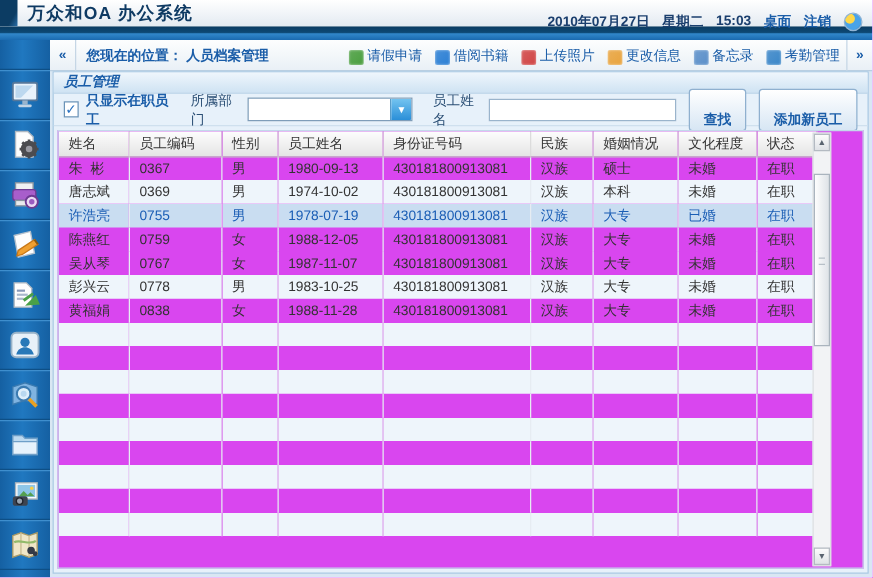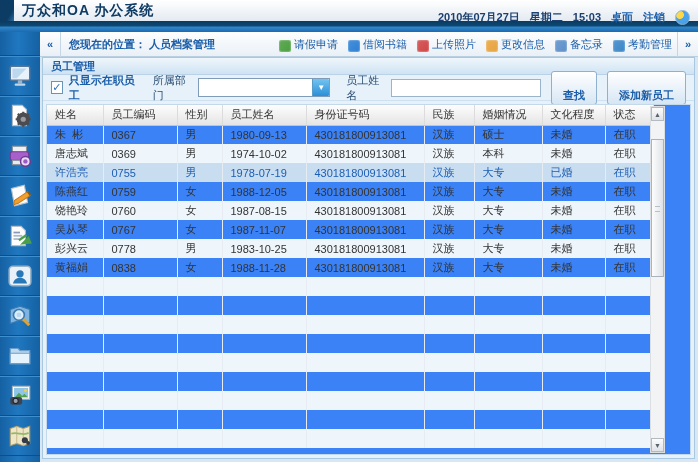--- a/index.html
+++ b/index.html
@@ -32,32 +32,32 @@
   .crumb-bar { height:25px; display:flex; align-items:center; background:linear-gradient(#fdfefe,#e9f0f6); border-bottom:1px solid #b9cfe2; }
   .collapse-btn { width:21px; height:25px; line-height:25px; text-align:center; color:#1a5da8; font-weight:bold; border-right:1px solid #c5d6e5; cursor:pointer; }
   .crumb-text { color:#1a5da8; margin-left:8px; font-weight:bold; white-space:nowrap; }
   .action-toolbar { margin-left:auto; display:flex; align-items:center; height:25px; }
   .tb-item { display:flex; align-items:flex-end; gap:3px; color:#1a5da8; padding:0 5px; cursor:pointer; white-space:nowrap; }
   .tb-ico { width:12px; height:12px; border-radius:2px; box-shadow:inset 0 0 2px rgba(255,255,255,.7); }
   .tb-more { border-left:1px solid #c5d6e5; height:25px; line-height:25px; padding:0 7px; color:#1a5da8; font-weight:bold; cursor:pointer; }
 
   
   .panel { flex:1; margin:0 3px 3px 2px; background:#e7f1fa; border:1px solid #a8c8e2; display:flex; flex-direction:column; min-height:0; }
-  .section-title { height:17px; line-height:17px; padding-left:8px; background:linear-gradient(#eff6fc,#cfe3f3); color:#1a5da8; font-weight:bold; border-bottom:1px solid #b9d2e8; }
+  .section-title { height:17px; line-height:17px; padding-left:8px; background:linear-gradient(#eff6fc,#cfe3f3); color:#1a5da8; font-weight:bold; border-bottom:1px solid #b9d2e8;font-style:italic; }
   .filter-row { height:26px; display:flex; align-items:center; gap:6px; padding:0 8px; border-bottom:1px solid #cfe0ee; }
   .cbx { width:13px; height:13px; background:#fff; border:1px solid #6a93b8; display:inline-flex; align-items:center; justify-content:center; color:#2a72c0; font-weight:bold; font-size:11px; cursor:pointer; }
   .lbl-blue { color:#1a5da8; font-weight:bold; }
   .lbl-dark { color:#2a4e74; margin-left:10px; }
   .select-box { width:150px; height:19px; background:#fff; border:1px solid #7f9db9; position:relative; cursor:pointer; }
   .select-btn { position:absolute; right:0; top:0; width:17px; height:17px; background:linear-gradient(#74c4f0,#2a8fd8); border-left:1px solid #5a9cc8; color:#fff; font-size:8px; line-height:17px; text-align:center; border-radius:0 1px 1px 0; }
   .txt-input { width:155px; height:18px; border:1px solid #9ab4cc; font-size:11px; padding:0 3px; font-family:inherit; }
   .btn { height:21px; padding:16px 11px; margin-left:4px; border:1px solid #8fb0cf; border-radius:3px; background:linear-gradient(#ffffff,#d7e6f4); color:#1a5da8; font-weight:bold; font-size:11px; font-family:inherit; cursor:pointer; white-space:nowrap; }
 
   
-  .table-wrap { flex:1; margin:3px; background:#3b82f6; border:1px solid #c3d8ea; position:relative; overflow:hidden; }
+  .table-wrap { flex:1; margin:3px; background:#d946ef; border:1px solid #c3d8ea; position:relative; overflow:hidden; }
   table { border-collapse:collapse; table-layout:fixed; width:606px; }
   th { height:20px; background:linear-gradient(#fdfdfd,#e4e4e4); border-bottom:1px solid #c4c4c4; border-right:1px solid #dcdcdc; text-align:left; padding-left:8px; color:#333; font-weight:normal; font-size:11px; white-space:nowrap; overflow:hidden; }
   td { height:19px; padding-left:8px; border-right:1px solid #e6ecf2; color:#333; font-size:11px; white-space:pre; overflow:hidden; }
   tr.alt td { background:#eef5fb; }
   tr.selected td { background:#c9ddf1; color:#1b5eb5; }
   tr[data-interactable="true"] { cursor:pointer; }
 
   
   .vscroll { position:absolute; top:1px; bottom:1px; right:25px; width:15px; background:#f2f3f5; border:1px solid #dcdfe2; }
   .sc-btn { position:absolute; left:0; right:0; height:14px; background:linear-gradient(#fcfcfc,#dfe2e6); border:1px solid #b4bac2; text-align:center; line-height:13px; font-size:7px; color:#5a6470; cursor:pointer; }
@@ -298,31 +298,20 @@
                   <td data-interactable="false">陈燕红</td>
                   <td data-interactable="false">0759</td>
                   <td data-interactable="false">女</td>
                   <td data-interactable="false">1988-12-05</td>
                   <td data-interactable="false">430181800913081</td>
                   <td data-interactable="false">汉族</td>
                   <td data-interactable="false">大专</td>
                   <td data-interactable="false">未婚</td>
                   <td data-interactable="false">在职</td>
                 </tr>
-                <tr data-interactable="true" class="alt">
-                  <td data-interactable="false">饶艳玲</td>
-                  <td data-interactable="false">0760</td>
-                  <td data-interactable="false">女</td>
-                  <td data-interactable="false">1987-08-15</td>
-                  <td data-interactable="false">430181800913081</td>
-                  <td data-interactable="false">汉族</td>
-                  <td data-interactable="false">大专</td>
-                  <td data-interactable="false">未婚</td>
-                  <td data-interactable="false">在职</td>
-                </tr>
                 <tr data-interactable="true">
                   <td data-interactable="false">吴从琴</td>
                   <td data-interactable="false">0767</td>
                   <td data-interactable="false">女</td>
                   <td data-interactable="false">1987-11-07</td>
                   <td data-interactable="false">430181800913081</td>
                   <td data-interactable="false">汉族</td>
                   <td data-interactable="false">大专</td>
                   <td data-interactable="false">未婚</td>
                   <td data-interactable="false">在职</td>

